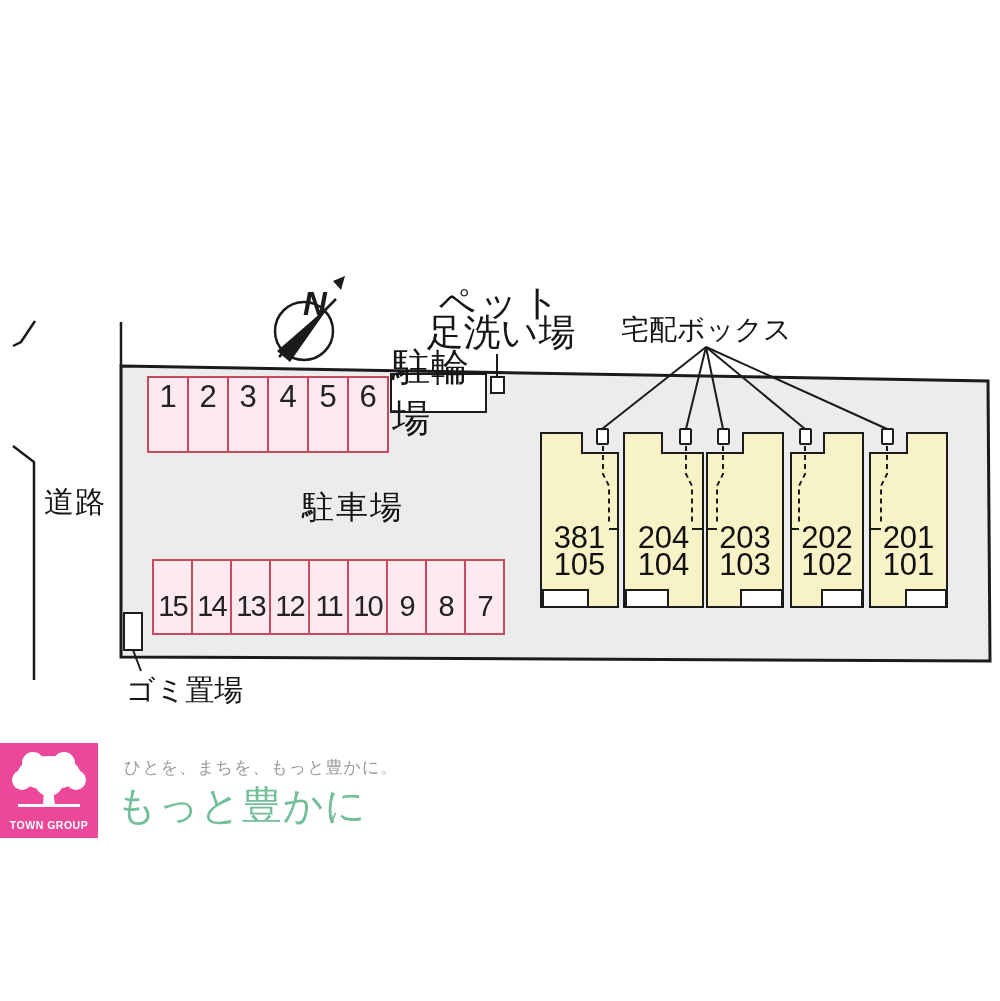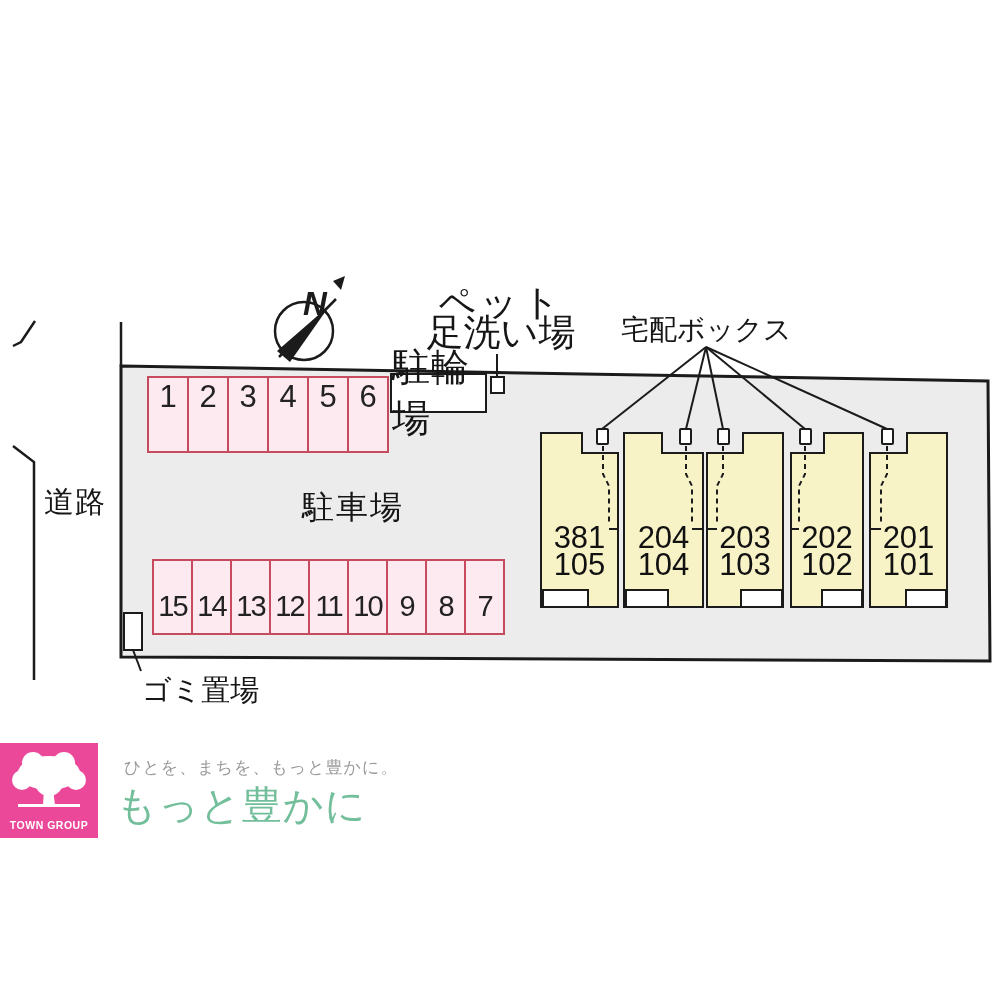--- a/index.html
+++ b/index.html
@@ -14,21 +14,21 @@
   .parking-area-label{left:266px;top:486px;font-size:32px;letter-spacing:2px;margin-left:36px;}
   .bicycle-box{
     left:390px;top:373px;width:97px;height:40px;background:#ffffff;
     border:2px solid #1b1b1b;display:flex;align-items:center;justify-content:center;
     font-size:38px;letter-spacing:1px;box-sizing:border-box;
   }
   .pet-label{left:420px;top:288px;width:162px;text-align:center;font-size:37px;line-height:30px;}
   .pet-line1{letter-spacing:4px;display:block;}
   .pet-line2{display:block;}
   .delivery-label{left:621px;top:311px;font-size:28px;letter-spacing:0px;}
-  .garbage-label{left:126px;top:671px;font-size:29px;margin-left:16px;}
+  .garbage-label{left:126px;top:671px;font-size:29px;}
   
   .prow{
     display:flex;box-sizing:border-box;background:#fde9f0;
     border:2px solid #c74b5e;
   }
   .prow-top{left:147px;top:376px;width:242px;height:77px;}
   .prow-bottom{left:152px;top:559px;width:353px;height:76px;}
   .pcell{
     flex:1;display:flex;justify-content:center;color:#222;
     border-left:2px solid #c74b5e;box-sizing:border-box;

